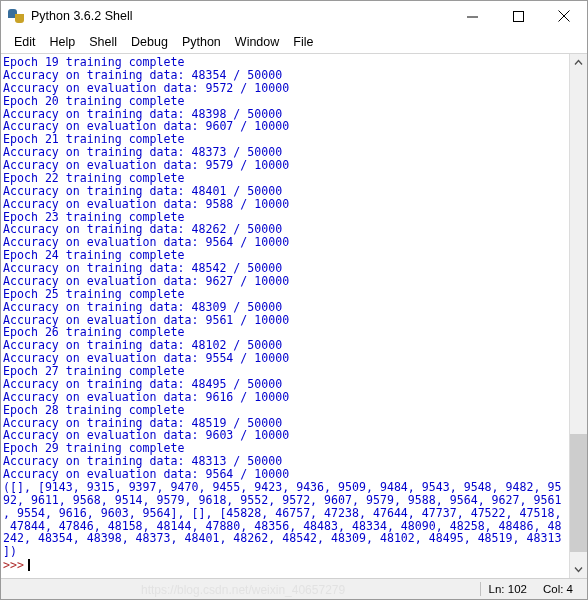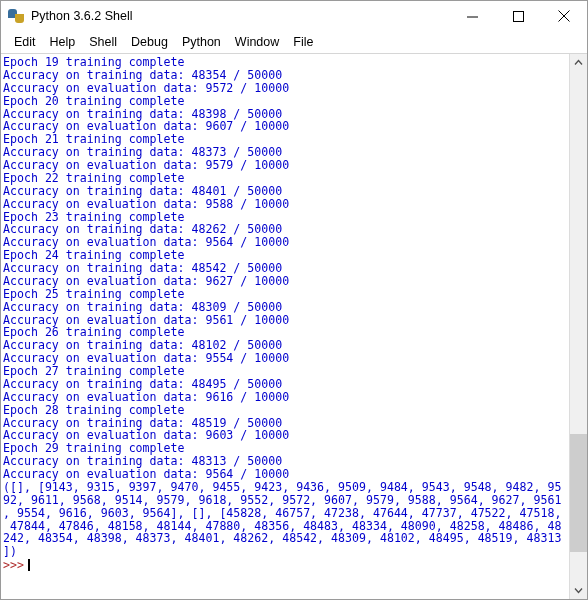--- a/index.html
+++ b/index.html
@@ -254,14 +254,20 @@
         <div class="scroll-thumb" id="scroll-thumb" style="height: 118px; top: 363px;"></div>
       </div>
       <div class="scroll-arrow">
         <svg width="9" height="7" viewBox="0 0 9 7">
           <polyline points="1,1.5 4.5,5.5 8,1.5" fill="none" stroke="#505050" stroke-width="1.3"></polyline>
         </svg>
       </div>
     </div>
   </div>
 
+  <div class="statusbar">
+    <div class="watermark">https://blog.csdn.net/weixin_40657279</div>
+    <div class="status-sep"></div>
+    <div class="status-cell">Ln: 102</div>
+    <div class="status-cell">Col: 4</div>
+  </div>
 
 </div>
 
 </body></html>

